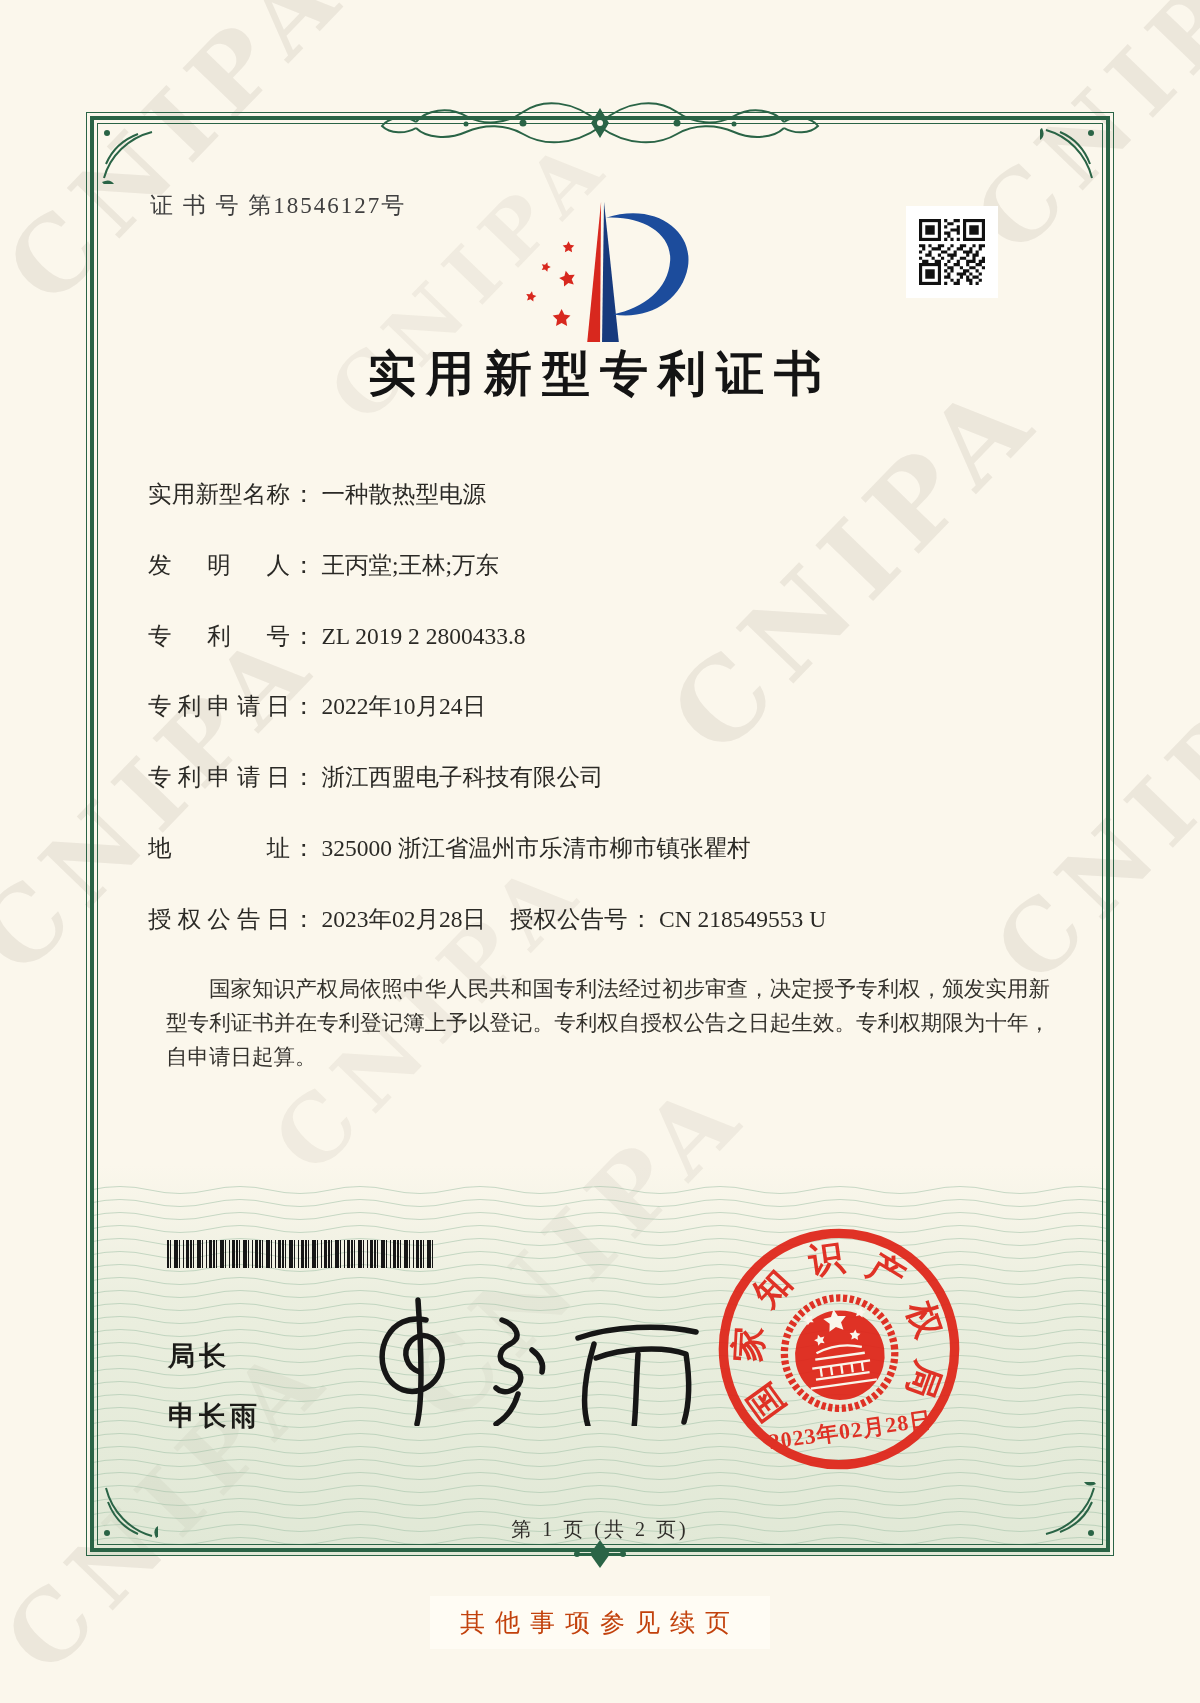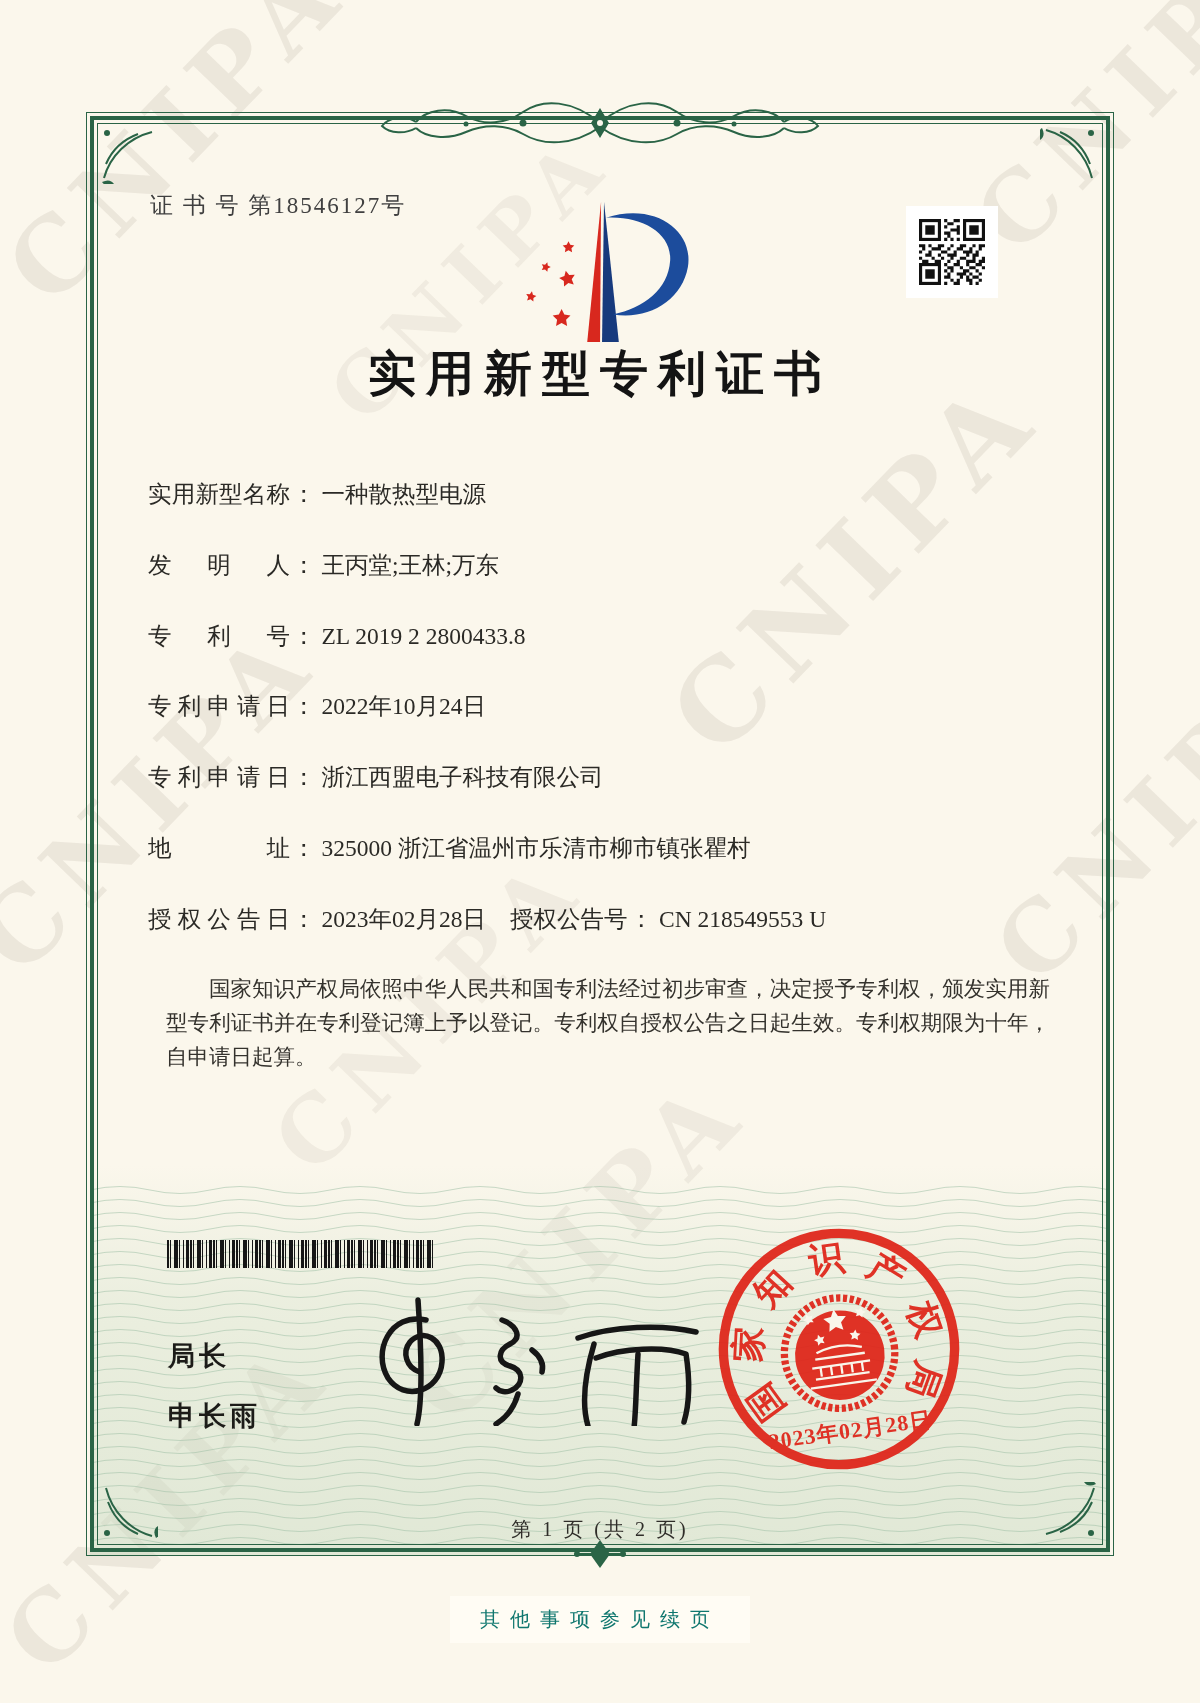--- a/index.html
+++ b/index.html
@@ -42,22 +42,22 @@
       #161616 19px 22px,rgba(0,0,0,0) 22px 23px);}
   .dlabel,.dname{position:absolute;left:168px;font-family:Liberation Sans, sans-serif;
                  font-weight:700;font-size:27px;letter-spacing:4px;color:#1c1b18;}
   .dlabel{top:1338px;} .dname{top:1398px;}
   .sig{position:absolute;left:332px;top:1286px;}
   .seal{position:absolute;left:714px;top:1224px;opacity:0.93;}
   .seal text{font-family:"Liberation Serif","DejaVu Serif",serif;font-weight:700;}
   .pagefoot{position:absolute;left:0;right:0;top:1516px;text-align:center;font-size:20px;
             letter-spacing:3px;color:#2f2d29;}
   .note{position:absolute;left:50%;transform:translateX(-50%);top:1596px;
-        background:rgba(255,253,246,0.85);padding:10px 30px;font-size:20px;
-        letter-spacing:10px;color:#0f766e;}
+        background:rgba(255,253,246,0.85);padding:10px 30px;font-size:25px;
+        letter-spacing:10px;color:#c2410c;}
 </style>
 </head>
 <body>
 
 <div class="page">
 
   <div class="wm" style="left:-40px;top:70px;font-size:100px;">CNIPA</div>
   <div class="wm" style="left:290px;top:230px;font-size:80px;color:rgba(148,138,118,0.10);">CNIPA</div>
   <div class="wm" style="left:930px;top:30px;font-size:95px;">CNIPA</div>
   <div class="wm" style="left:620px;top:500px;font-size:110px;">CNIPA</div>

